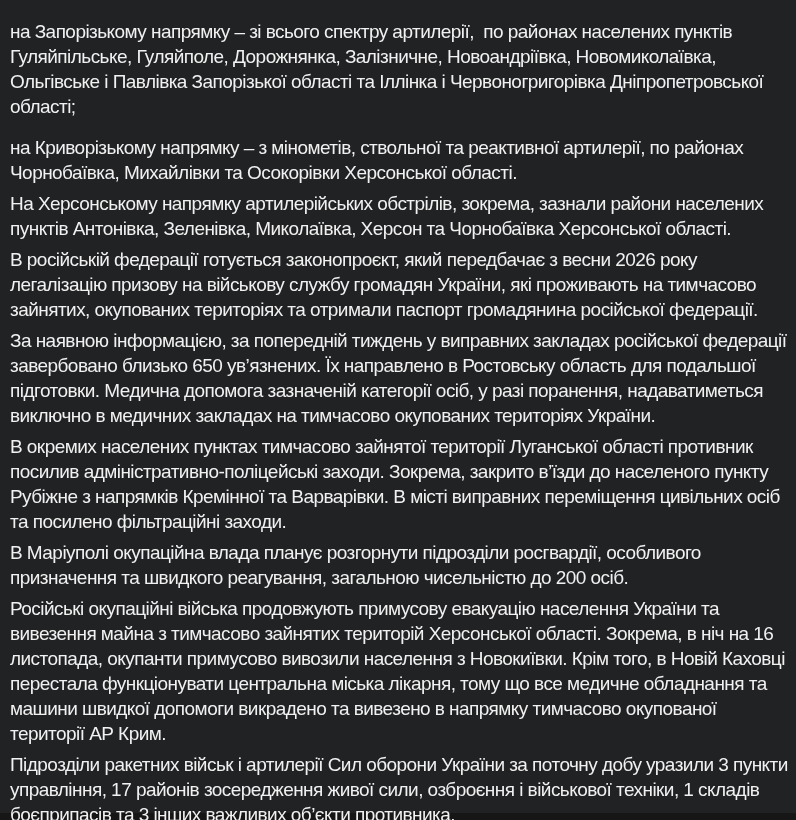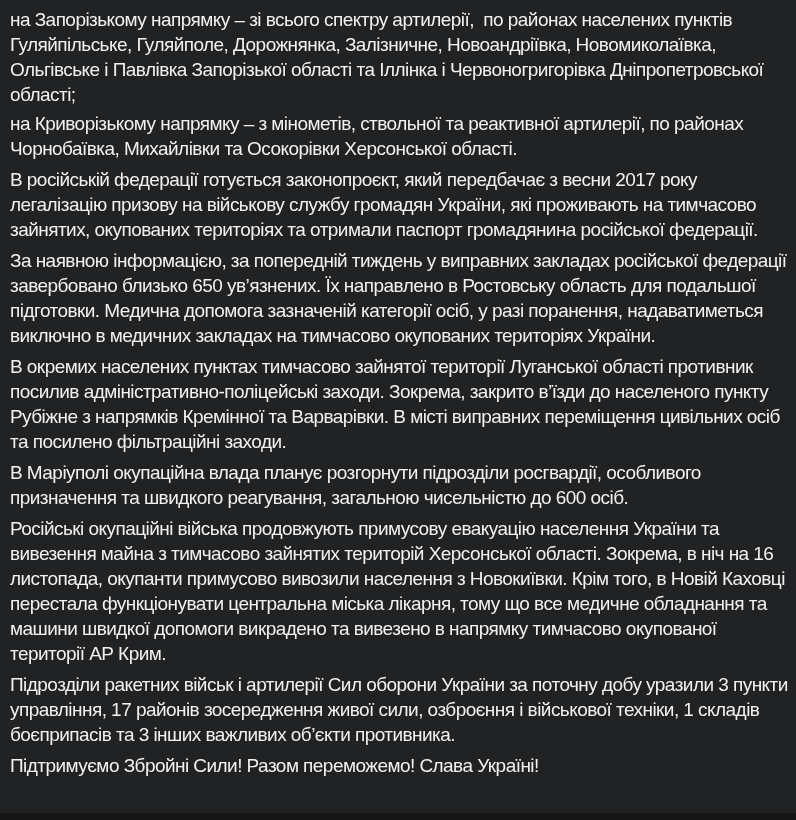--- a/index.html
+++ b/index.html
@@ -23,41 +23,42 @@
     line-height: 25px;
     letter-spacing: -0.55px;
     font-weight: 400;
   }
   .post-text p {
     margin: 6px 0 0 0;
     white-space: pre-wrap;       
   }
   .post-text p:first-child,
   .post-text p.tight {
-    margin-top: 4px;
+    margin-top: 16px;
   }
   .bottom-edge-strip {
     position: absolute;
     left: 0;
     bottom: 0;
     width: 796px;
     height: 7px;
     background: #161616;
     z-index: 0;
   }
   .post-text { position: relative; z-index: 1; }
 </style>
 </head>
 <body style="background: rgb(33, 34, 36);">
 
 <div class="post-text" style="color: rgb(241, 241, 241);">
   <p>на Запорізькому напрямку – зі всього спектру артилерії,  по районах населених пунктів Гуляйпільське, Гуляйполе, Дорожнянка, Залізничне, Новоандріївка, Новомиколаївка, Ольгівське і Павлівка Запорізької області та Іллінка і Червоногригорівка Дніпропетровської області;</p>
   <p class="tight">на Криворізькому напрямку – з мінометів, ствольної та реактивної артилерії, по районах Чорнобаївка, Михайлівки та Осокорівки Херсонської області.</p>
-  <p>В російській федерації готується законопроєкт, який передбачає з весни 2017 року легалізацію призову на військову службу громадян України, які проживають на тимчасово зайнятих, окупованих територіях та отримали паспорт громадянина російської федерації.</p>
+  <p>На Херсонському напрямку артилерійських обстрілів, зокрема, зазнали райони населених пунктів Антонівка, Зеленівка, Миколаївка, Херсон та Чорнобаївка Херсонської області.</p>
+  <p>В російській федерації готується законопроєкт, який передбачає з весни 2026 року легалізацію призову на військову службу громадян України, які проживають на тимчасово зайнятих, окупованих територіях та отримали паспорт громадянина російської федерації.</p>
   <p>За наявною інформацією, за попередній тиждень у виправних закладах російської федерації завербовано близько 650 ув’язнених. Їх направлено в Ростовську область для подальшої підготовки. Медична допомога зазначеній категорії осіб, у разі поранення, надаватиметься виключно в медичних закладах на тимчасово окупованих територіях України.</p>
   <p>В окремих населених пунктах тимчасово зайнятої території Луганської області противник посилив адміністративно-поліцейські заходи. Зокрема, закрито в’їзди до населеного пункту Рубіжне з напрямків Кремінної та Варварівки. В місті виправних переміщення цивільних осіб та посилено фільтраційні заходи.</p>
-  <p>В Маріуполі окупаційна влада планує розгорнути підрозділи росгвардії, особливого призначення та швидкого реагування, загальною чисельністю до 600 осіб.</p>
+  <p>В Маріуполі окупаційна влада планує розгорнути підрозділи росгвардії, особливого призначення та швидкого реагування, загальною чисельністю до 200 осіб.</p>
   <p>Російські окупаційні війська продовжують примусову евакуацію населення України та вивезення майна з тимчасово зайнятих територій Херсонської області. Зокрема, в ніч на 16 листопада, окупанти примусово вивозили населення з Новокиївки. Крім того, в Новій Каховці перестала функціонувати центральна міська лікарня, тому що все медичне обладнання та машини швидкої допомоги викрадено та вивезено в напрямку тимчасово окупованої території АР Крим.</p>
   <p>Підрозділи ракетних військ і артилерії Сил оборони України за поточну добу уразили 3 пункти управління, 17 районів зосередження живої сили, озброєння і військової техніки, 1 складів боєприпасів та 3 інших важливих об’єкти противника.</p>
   <p>Підтримуємо Збройні Сили! Разом переможемо! Слава Україні!</p>
 </div>
 
 <div class="bottom-edge-strip" style="background: rgb(22, 22, 22);"></div>
 
 </body></html>

